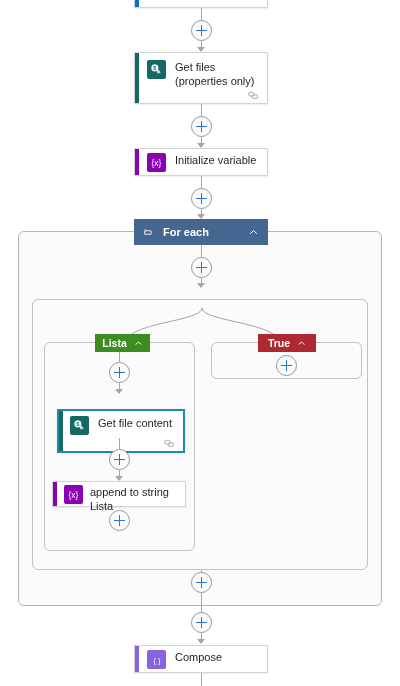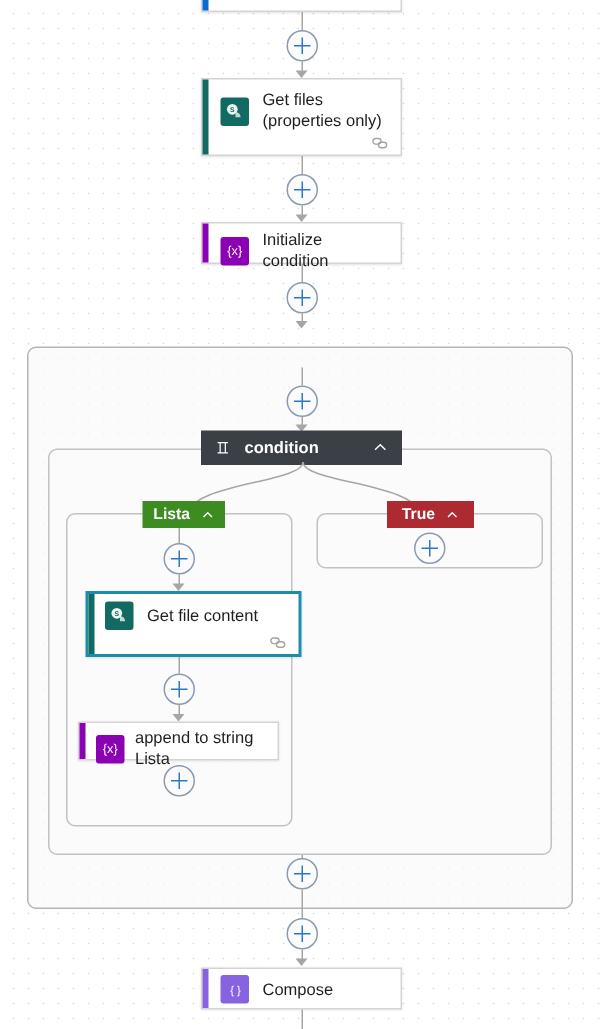--- a/index.html
+++ b/index.html
@@ -71,21 +71,21 @@
   .card.selected {
     border: 2px solid #1b8ea8;
   }
   .card .accent {
     position: absolute;
     left: 0; top: 0; bottom: 0;
     width: 4px;
   }
   .card-main {
     display: flex;
-    align-items: center;
+    align-items: flex-start;
     padding: 7px 8px 7px 12px;
     flex: 1;
   }
   .card-icon {
     width: 19px;
     height: 19px;
     flex: 0 0 19px;
     border-radius: 2px;
     display: flex;
     align-items: center;
@@ -205,52 +205,53 @@
   <div class="plusbtn" style="left:191px; top:116px;"></div>
   <div class="vline" style="left:201px; top:137px; height:8px;"></div>
   <div class="arrowhead" style="left:197px; top:143px;"></div>
 
   <div class="card" style="left:134px; top:148px; width:134px; height:28px;">
     <div class="accent" style="background:#8a02b3;"></div>
     <div class="card-main" style="padding:4px 8px 4px 12px;">
       <div class="card-icon" style="background:#8a02b3;">
         <span style="font-size:8.5px;font-family:'Liberation Sans',sans-serif;">{x}</span>
       </div>
-      <div class="card-title">Initialize condition</div>
+      <div class="card-title">Initialize variable</div>
     </div>
   </div>
 
   <div class="vline" style="left:201px; top:176px; height:12px;"></div>
   <div class="plusbtn" style="left:191px; top:188px;"></div>
   <div class="vline" style="left:201px; top:209px; height:8px;"></div>
   <div class="arrowhead" style="left:197px; top:214px;"></div>
 
   <div class="scope" style="left:18px; top:231px; width:364px; height:375px;"></div>
 
+  <div class="scope-header" style="left:134px; top:219px; width:134px; height:26px; background:#45668e;">
+    <span>
+      <svg width="11" height="11" viewBox="0 0 16 16" aria-hidden="true">
+        <path d="M2.4 5.6 h9.4 v5 h-9.4 z" fill="none" stroke="#ffffff" stroke-width="1.2"></path>
+        <path d="M2.4 4.2 h2.4" stroke="#ffffff" stroke-width="1.2" fill="none"></path>
+      </svg>
+    </span>
+    <span class="hdr-label">For each</span>
+    <span class="chev">
+      <svg width="11" height="11" viewBox="0 0 16 16">
+          <path d="M3 10 L8 5 L13 10" fill="none" stroke="#ffffff" stroke-width="1.4"></path>
+        </svg>
+    </span>
+  </div>
 
   <div class="vline" style="left:201px; top:245px; height:12px;"></div>
   <div class="plusbtn" style="left:191px; top:257px;"></div>
   <div class="vline" style="left:201px; top:278px; height:8px;"></div>
   <div class="arrowhead" style="left:197px; top:283px;"></div>
 
   <div class="scope inner-branch" style="left:32px; top:299px; width:336px; height:271px;"></div>
 
-  <div class="scope-header" style="left:134px; top:287px; width:134px; height:23px; background:#3b3f46;">
-    <span>
-      <svg width="11" height="11" viewBox="0 0 16 16" aria-hidden="true">
-        <path d="M3 3 h10 M3 13 h10 M5.5 3 v10 M10.5 3 v10" stroke="#ffffff" stroke-width="1.2" fill="none"></path>
-      </svg>
-    </span>
-    <span class="hdr-label">condition</span>
-    <span class="chev">
-      <svg width="11" height="11" viewBox="0 0 16 16">
-          <path d="M3 10 L8 5 L13 10" fill="none" stroke="#ffffff" stroke-width="1.4"></path>
-        </svg>
-    </span>
-  </div>
 
   <svg class="abs" style="left:95px; top:308px;" width="215" height="38" viewBox="0 0 215 38">
     <path d="M107 0 C107 14, 30 14, 30 36" fill="none" stroke="#a6a6a6" stroke-width="1"></path>
     <path d="M107 0 C107 14, 185 14, 185 36" fill="none" stroke="#a6a6a6" stroke-width="1"></path>
   </svg>
 
   <div class="scope inner-branch" style="left:44px; top:342px; width:151px; height:209px;"></div>
 
   <div class="branch-pill" style="left:95px; top:334px; width:55px; height:18px; background:#3c8c22;">
     <span>Lista</span>
@@ -259,21 +260,21 @@
           <path d="M3 10 L8 5 L13 10" fill="none" stroke="#ffffff" stroke-width="1.7"></path>
         </svg>
     </span>
   </div>
 
   <div class="vline" style="left:119px; top:352px; height:10px;"></div>
   <div class="plusbtn" style="left:109px; top:362px;"></div>
   <div class="vline" style="left:119px; top:383px; height:9px;"></div>
   <div class="arrowhead" style="left:115px; top:389px;"></div>
 
-  <div class="card selected" style="left:57px; top:394px; width:144px; height:44px;">
+  <div class="card selected" style="left:57px; top:409px; width:128px; height:44px;">
     <div class="accent" style="background:#136a63; left:0; top:0; bottom:0; width:4px;"></div>
     <div class="card-main" style="padding:5px 6px 5px 11px;">
       <div class="card-icon" style="background:#136a63;">
         <svg width="13" height="13" viewBox="0 0 16 16" aria-hidden="true">
           <circle cx="6" cy="6" r="4.4" fill="#ffffff" opacity="0.92"></circle>
           <text x="6" y="8.4" font-size="5.6" font-family="Liberation Sans, sans-serif" text-anchor="middle" fill="#136a63" font-weight="bold">S</text>
           <path d="M8.6 8.3 A4.2 4.2 0 0 1 12.8 12.5 L8.6 12.5 Z" fill="#ffffff" opacity="0.75"></path>
         </svg>
       </div>
       <div class="card-title">Get file content</div>

